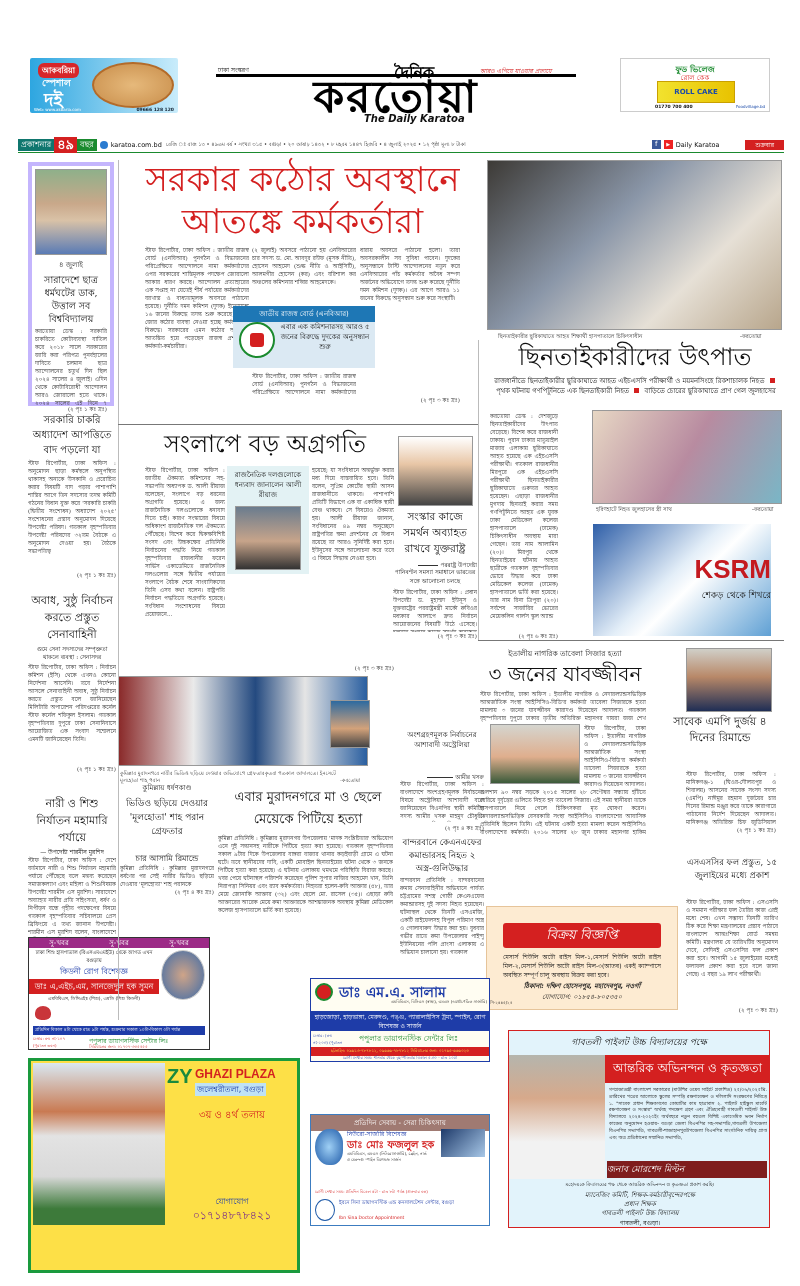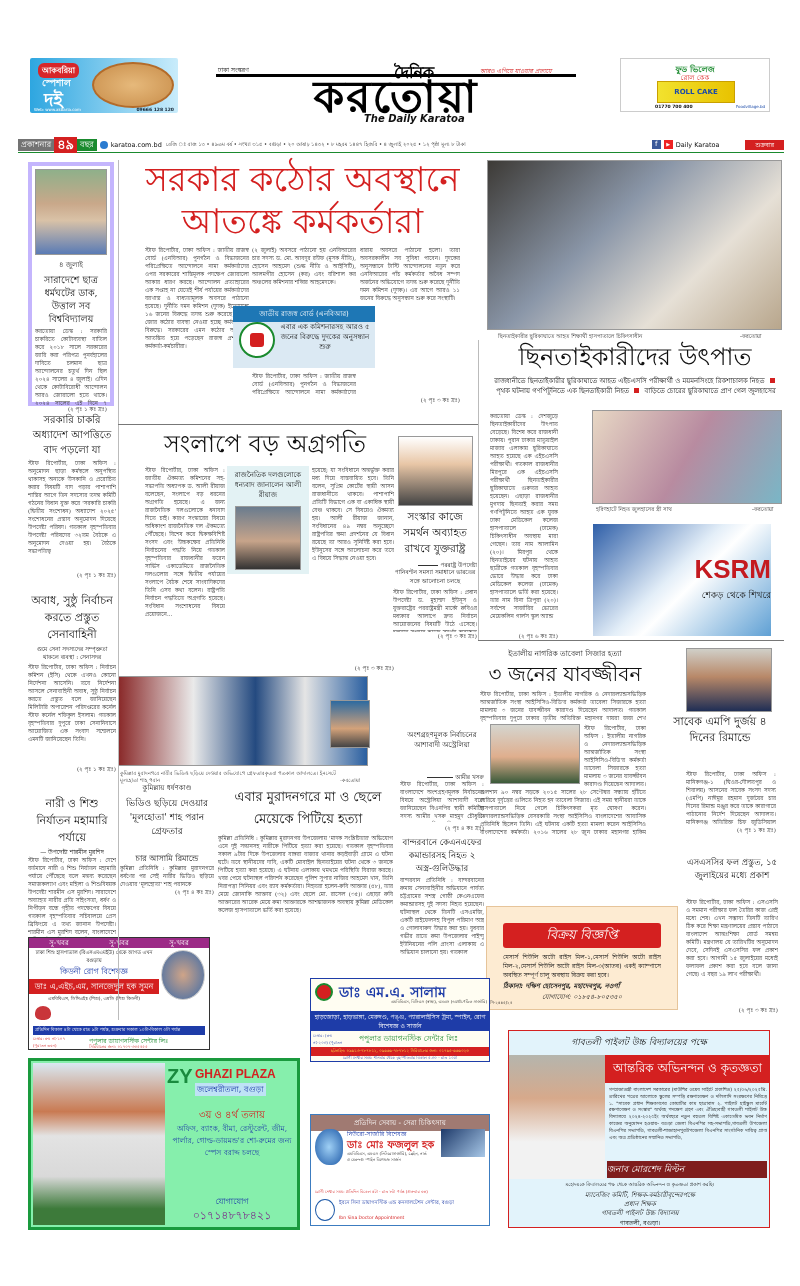--- a/index.html
+++ b/index.html
@@ -26,21 +26,21 @@
 #masthead .title{position:absolute;left:4px;top:14px;width:360px;height:40px;font-size:44px;font-weight:bold;color:#000;letter-spacing:2px;line-height:40px;text-align:center;border-top:3px solid #000}
 #masthead .en{position:absolute;left:152px;top:53px;font-size:10px;font-weight:bold;font-style:italic;color:#111}
 #ad-right{left:620px;top:58px;width:150px;height:54px;border:1px solid #ccc;background:#fff}
 #ad-right .t1{position:absolute;left:0;width:100%;text-align:center;top:4px;font-size:8px;color:#1a8a2e;font-weight:bold}
 #ad-right .t2{position:absolute;left:0;width:100%;text-align:center;top:13px;font-size:7px;color:#d22}
 #ad-right .pk{position:absolute;left:36px;top:22px;width:78px;height:22px;background:linear-gradient(90deg,#f2e22e,#e8c200);border:1px solid #c9a000;font-size:7px;font-weight:bold;color:#1a4aa8;text-align:center;line-height:20px}
 #ad-right .ph{position:absolute;left:34px;bottom:2px;font-size:4.5px;font-weight:bold}
 #ad-right .fb{position:absolute;right:4px;bottom:2px;font-size:4px;color:#1a4aa8}
 
 #infobar{left:18px;top:137px;width:766px;height:16px;display:flex;align-items:center;border-bottom:1px solid #1a8a2e}
-#infobar .pub{background:#737373;color:#fff;font-size:8px;padding:1px 3px;height:12px;line-height:10px}
+#infobar .pub{background:#0f766e;color:#fff;font-size:8px;padding:1px 3px;height:12px;line-height:10px}
 #infobar .yrs{background:#d42020;color:#fff;font-size:13px;font-weight:bold;padding:0 3px;height:16px;line-height:16px}
 #infobar .yrw{background:#1a8a2e;color:#fff;font-size:8px;padding:1px 3px;height:12px;line-height:10px}
 #infobar .globe{width:8px;height:8px;border-radius:50%;background:#2a7bd0;margin:0 3px}
 #infobar .site{font-size:6.5px;color:#111;margin-right:4px}
 #infobar .meta{font-size:5.2px;color:#222;white-space:nowrap;flex:1;overflow:hidden}
 #infobar .fb{width:9px;height:9px;background:#3b5998;color:#fff;font-size:7px;line-height:9px;text-align:center;margin-left:2px}
 #infobar .yt{width:9px;height:9px;background:#e22;color:#fff;font-size:5px;line-height:9px;text-align:center;margin:0 3px}
 #infobar .dk{font-size:6.5px;margin-right:26px}
 #infobar .day{background:#d42020;color:#fff;font-size:6px;padding:1px 10px;height:10px;line-height:8px}
 </style>
@@ -201,21 +201,21 @@
 <div class="abs cont" style="left:400px;top:824px;width:84px">(২ পৃঃ ৪ কঃ দ্রঃ)</div>
 
 <div class="abs hl" style="left:400px;top:836px;width:84px;font-size:8.5px;line-height:13px">বান্দরবানে কেএনএফের কমান্ডারসহ নিহত ২</div>
 <div class="abs hl" style="left:400px;top:862px;width:84px;font-size:8.5px">অস্ত্র-গুলিউদ্ধার</div>
 <div class="abs body-text" style="left:400px;top:876px;width:84px;height:112px">বান্দরবান প্রতিনিধি : বান্দরবানের রুমায় সেনাবাহিনীর অভিযানে পার্বত্য চট্টগ্রামের সশস্ত্র গোষ্ঠী কেএনএফের কমান্ডারসহ দুই সদস্য নিহত হয়েছেন। ঘটনাস্থল থেকে তিনটি এসএমজি, একটি রাইফেলসহ বিপুল পরিমাণ অস্ত্র ও গোলাবারুদ উদ্ধার করা হয়। বুধবার গভীর রাতে রুমা উপজেলার পাইন্দু ইউনিয়নের পলি প্রাংসা এলাকায় এ অভিযান চালানো হয়। গতকাল</div>
 <div class="abs cont" style="left:400px;top:986px;width:84px">(২ পৃঃ ৬ কঃ দ্রঃ)</div>
 
 <div class="abs" style="left:486px;top:906px;width:192px;height:104px;background:#fdebd2;border:1px solid #e6c49a;padding:16px">
   <div style="background:#d42020;color:#fff;font-size:13px;font-style:italic;text-align:center;border-radius:3px;padding:2px 0">বিক্রয় বিজ্ঞপ্তি</div>
   <div style="font-size:6px;line-height:9px;margin-top:4px;text-align:justify">মেসার্স শিউলি অটো রাইস মিল-১,মেসার্স শিউলি অটো রাইস মিল-২,মেসার্স শিউলি অটো রাইস মিল-৩(আতব) একই ক্যাম্পাসে অবস্থিত সম্পূর্ণ চালু অবস্থায় বিক্রয় করা হবে।</div>
-  <div style="font-size:6.5px;font-style:italic;font-weight:bold;margin-top:2px;">ঠিকানা: দক্ষিণ হোসেনপুর, মহাদেবপুর, নওগাঁ</div>
+  <div style="font-size:6.5px;font-style:italic;font-weight:bold;margin-top:2px;text-align:center">ঠিকানা: দক্ষিণ হোসেনপুর, মহাদেবপুর, নওগাঁ</div>
   <div style="font-size:6.5px;font-style:italic;text-align:center">যোগাযোগ: ০১৮৫৪-৮০৫৩৫০</div>
   <div style="font-size:4px;position:absolute;left:3px;bottom:2px">পি-২৪৪৫/২৫</div>
 </div>
 
 <div class="abs" style="left:28px;top:937px;width:182px;height:113px;border:1px solid #333;background:#fff">
   <div style="background:#9c2a87;color:#fff;font-size:7px;display:flex;justify-content:space-around;height:10px;line-height:10px">
     <span>সু-খবর</span>
     <span>সু-খবর</span>
     <span>সু-খবর</span>
   </div>
@@ -248,27 +248,26 @@
   <div style="position:absolute;left:36px;top:14px;font-size:6px;color:#1e3ca8">নিউরো-সার্জারি বিশেষজ্ঞ</div>
   <div style="position:absolute;left:36px;top:22px;font-size:10px;color:#d42020;font-weight:bold">ডাঃ মোঃ ফজলুল হক</div>
   <div style="position:absolute;left:36px;top:36px;width:80px;font-size:4px;line-height:6px">এমবিবিএস, এমএস (নিউরোসার্জারি), ব্রেইন, নার্ভ ও মেরুদণ্ড স্পাইন বিশেষজ্ঞ সার্জন</div>
   <div style="position:absolute;right:4px;top:14px;width:44px;height:28px;background:linear-gradient(135deg,#1e3a6a,#a8c8e8)"></div>
   <div style="position:absolute;left:4px;top:74px;width:172px;font-size:4px;color:#d42020">রোগী দেখার সময়: প্রতিদিন বিকেল ৪টা - রাত ৮টা পর্যন্ত (শুক্রবার বন্ধ)</div>
   <div style="position:absolute;left:4px;top:84px;width:20px;height:22px;border:1px solid #1e5aa8;border-radius:50%"></div>
   <div style="position:absolute;left:28px;top:84px;font-size:5px;color:#1e3ca8">ইবনে সিনা ডায়াগনস্টিক এন্ড কনসালটেশন সেন্টার, বগুড়া</div>
   <div style="position:absolute;left:28px;top:100px;font-size:4.5px;color:#d42020">Ibn Sina Doctor Appointment</div>
 </div>
 
-<div class="abs" style="left:28px;top:1058px;width:272px;height:172px;border:3px solid #1a9a3e;background:#86efac">
+<div class="abs" style="left:28px;top:1058px;width:272px;height:215px;border:3px solid #1a9a3e;background:#fde047">
   <div style="position:absolute;left:2px;top:2px;width:132px;height:162px;background:linear-gradient(180deg,#d9e8f2 0%,#c97a52 30%,#e3e3e3 45%,#d9d9d9 70%,#3d7a3a 90%)"></div>
   <div style="position:absolute;left:136px;top:4px;font-size:20px;font-weight:bold;color:#1a8a3e;font-family:'Liberation Sans',sans-serif">ZY</div>
   <div style="position:absolute;left:164px;top:6px;font-size:12px;font-weight:bold;color:#d42020;font-family:'Liberation Sans',sans-serif">GHAZI PLAZA</div>
   <div style="position:absolute;left:164px;top:22px;font-size:8px;color:#1e3ca8;background:#bfe2f5;padding:0 2px">জলেশ্বরীতলা, বগুড়া</div>
   <div class="hl" style="position:absolute;left:136px;top:46px;width:130px;font-size:10px;color:#d42020">৩য় ও ৪র্থ তলায়</div>
-  <div class="hl" style="position:absolute;left:136px;top:62px;width:130px;font-size:7.5px;line-height:12px;color:#1e3ca8">অফিস, ব্যাংক, বীমা, রেস্টুরেন্ট, জীম, পার্লার, গোল্ড-ডায়মন্ড'র শো-রুমের জন্য স্পেস বরাদ্দ চলছে</div>
   <div class="hl" style="position:absolute;left:136px;top:134px;width:130px;font-size:8px;color:#1e3ca8">যোগাযোগ</div>
   <div class="hl" style="position:absolute;left:136px;top:146px;width:130px;font-size:11px;color:#7a2a8a">০১৭১৪৮৭৮৪২১</div>
 </div>
 
 <div class="abs" style="left:508px;top:1030px;width:262px;height:198px;border:1px solid #d42020;background:#e2f3fb">
   <div class="hl" style="font-size:9px;font-style:italic;padding:4px 0;height:22px">গাবতলী পাইলট উচ্চ বিদ্যালয়ের পক্ষে</div>
   <div style="position:absolute;left:0;top:24px;width:96px;height:124px;background:linear-gradient(180deg,#b5b5ad,#d7a98b 35%,#f2f2f2 70%)"></div>
   <div style="position:absolute;left:96px;top:24px;width:165px;background:#d42020;color:#fff;font-size:12px;text-align:center;padding:4px 0;height:28px">আন্তরিক অভিনন্দন ও কৃতজ্ঞতা</div>
   <div style="position:absolute;left:100px;top:56px;width:158px;height:70px;font-size:4.6px;line-height:6.8px;text-align:justify;overflow:hidden">গণপ্রজাতন্ত্রী বাংলাদেশ সরকারের (মাউশির ওয়েব সাইটে প্রকাশিত) ২৫/০৬/২০২৫খ্রি. তারিখের পত্রের আলোকে স্কুলের সম্পত্তি রক্ষণাবেক্ষণ ও দলিলাদি সংরক্ষণের নিমিত্তে ১. "সাবেক প্রধান শিক্ষকগণের কোয়ার্টার কাম ছাত্রাবাস ২. পাইলট হাইস্কুল মার্কেট রক্ষণাবেক্ষণ ও সংস্কার" অর্থবহ পদক্ষেপ গ্রহণ এবং ঐতিহ্যবাহী গাবতলী পাইলট উচ্চ বিদ্যালয়ে ২০২৪-২০২৫ইং অর্থবছরে নতুন বহুতল বিশিষ্ট একাডেমিক ভবন নির্মাণ কাজের অনুমোদন হওয়ায়- বগুড়া জেলা বিএনপির সহ-সভাপতি,গাবতলী উপজেলা বিএনপির সভাপতি, গাবতলী-শাজাহানপুরউপজেলা বিএনপির সাংগঠনিক দায়িত্ব প্রাপ্ত এবং অত্র প্রতিষ্ঠানের সম্মানিত সভাপতি,</div>
   <div style="position:absolute;left:98px;top:130px;width:160px;background:#7f1d1d;color:#fff;font-size:9px;font-style:italic;padding:1px 0">জনাব মোরশেদ মিল্টন</div>

